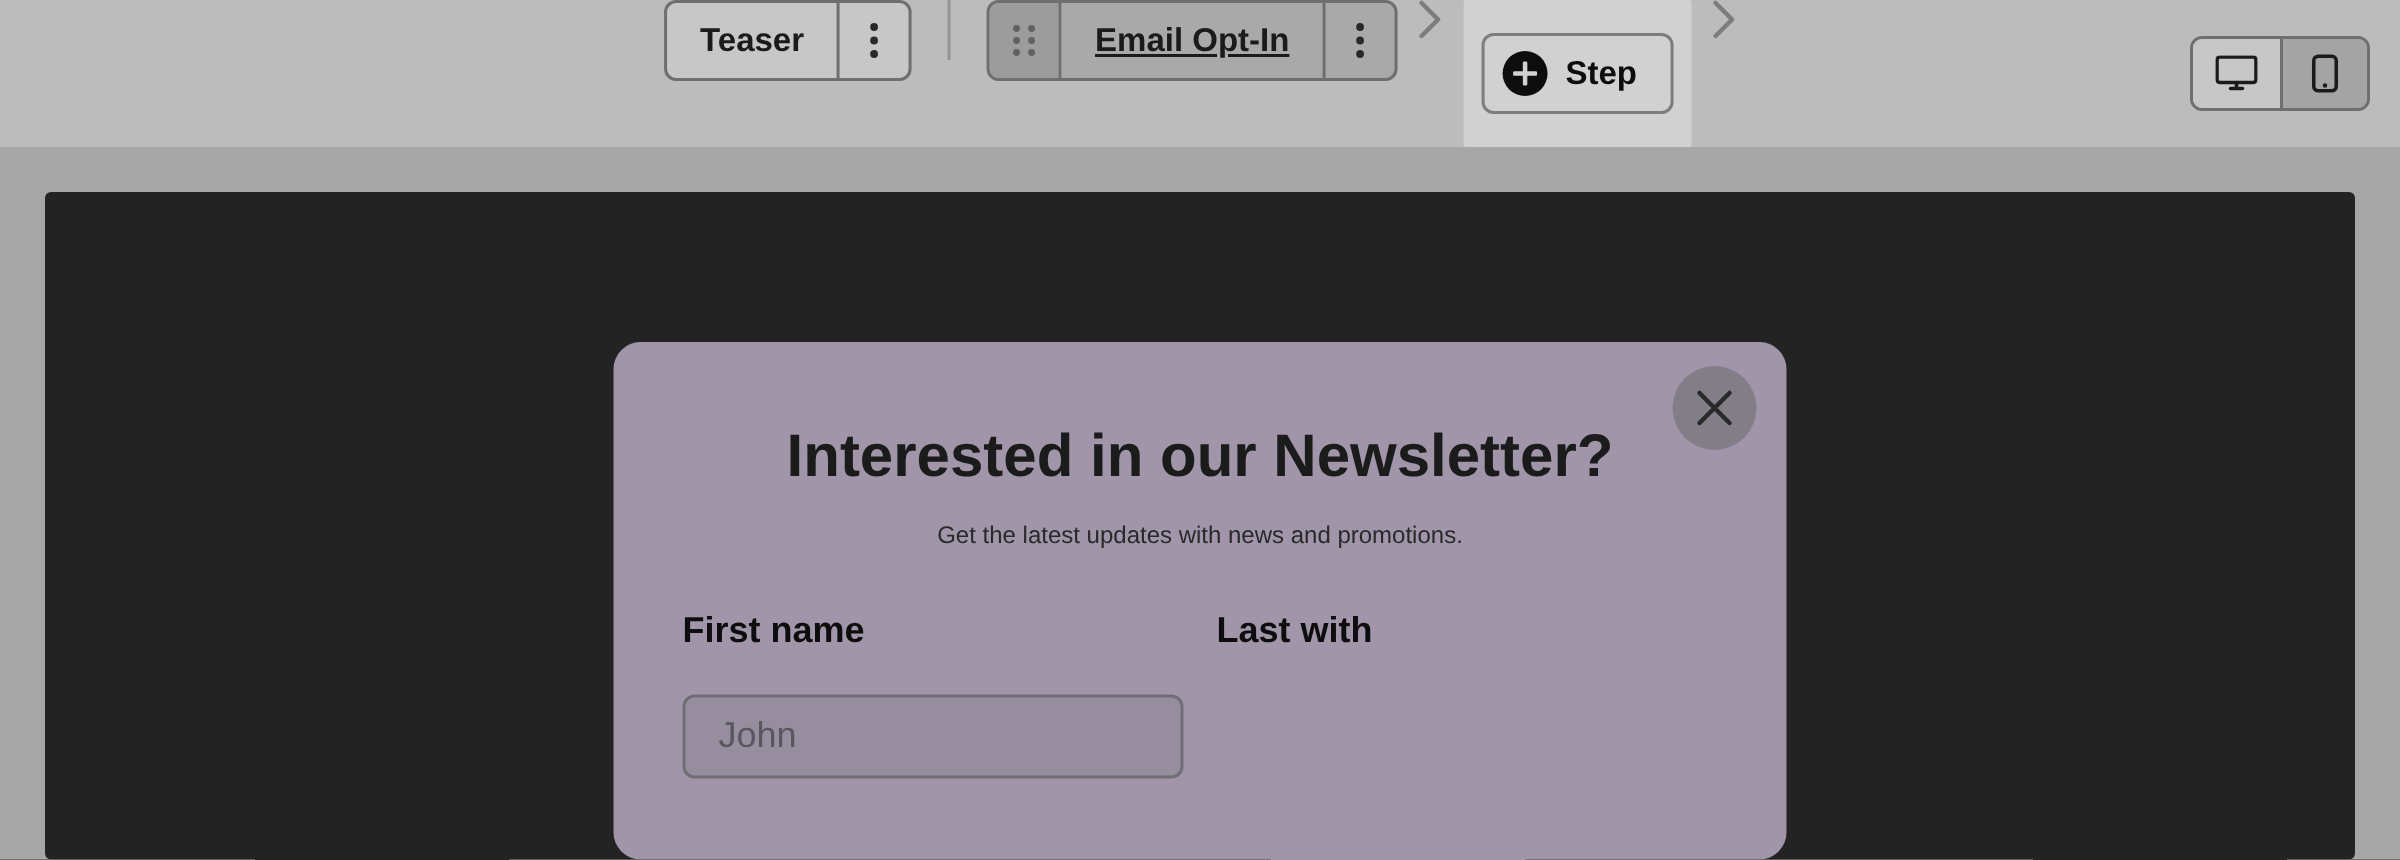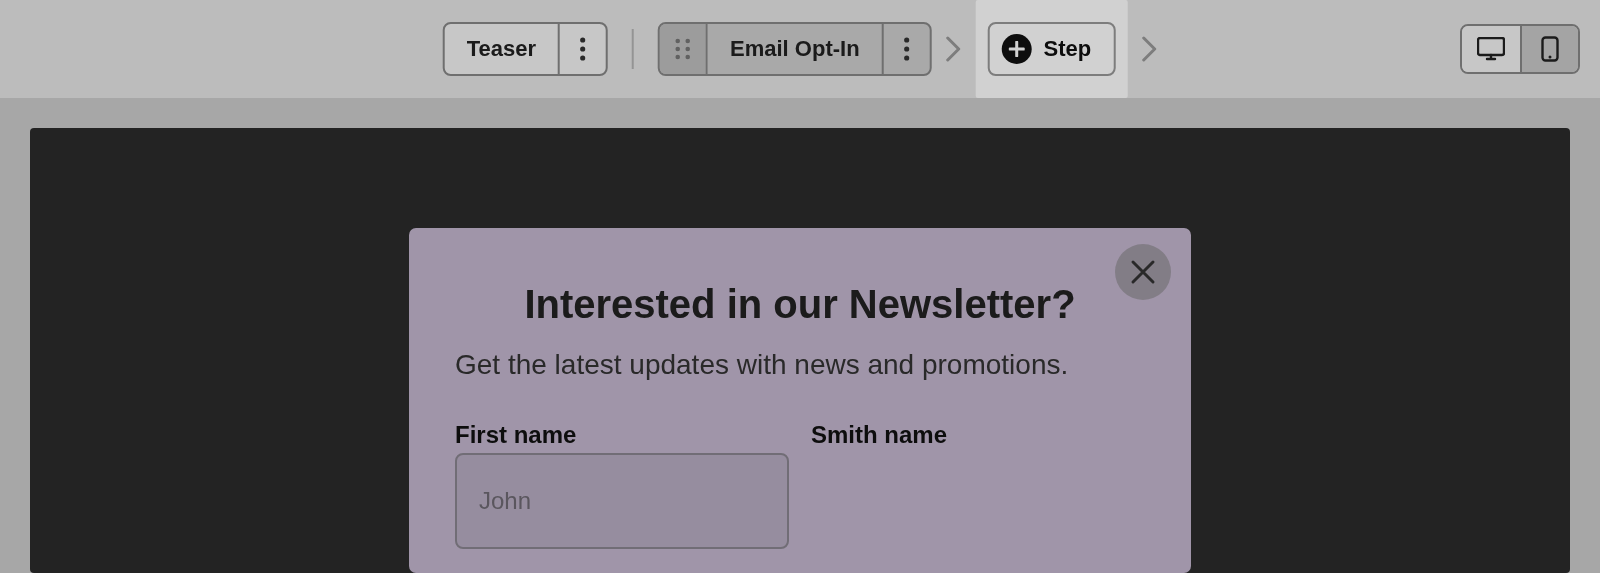--- a/index.html
+++ b/index.html
@@ -27,21 +27,21 @@
       align-items: center;
       padding: 0 20px;
       gap: 10px;
       position: relative;
     }
     .toolbar-center {
       position: absolute;
       left: 50%;
       transform: translateX(-50%);
       display: flex;
-      align-items: center;
+      align-items: flex-start;
       gap: 14px;
     }
     .toolbar-right {
       margin-left: auto;
       display: flex;
       align-items: center;
     }
 
     .pill {
       display: inline-flex;
@@ -73,20 +73,21 @@
       justify-content: center;
       width: 48px;
       border-right: 2px solid #888;
       background: #bfbfbf;
     }
     .pill.selected {
       background: #cfcfcf;
     }
     .pill.selected .pill-label {
       background: #cfcfcf;
+      text-decoration: underline;
     }
 
     .toolbar-divider {
       width: 2px;
       height: 40px;
       background: #b5b5b5;
       margin: 0 10px;
     }
     .chevron {
       color: #888;
@@ -157,21 +158,21 @@
       border-radius: 4px;
       height: 445px;
       display: flex;
       justify-content: center;
       padding-top: 100px;
       position: relative;
     }
     .popup {
       width: 782px;
       background: #c4b6cf;
-      border-radius: 7px;
+      border-radius: 18px;
       padding: 44px 46px 0 46px;
       position: relative;
     }
     .popup-close {
       position: absolute;
       top: 16px;
       right: 20px;
       width: 56px;
       height: 56px;
       border-radius: 50%;
@@ -182,43 +183,43 @@
       color: #333;
     }
     .popup-title {
       text-align: center;
       font-size: 40px;
       font-weight: 700;
       color: #222;
       margin-top: 10px;
     }
     .popup-sub {
-      text-align: left;
-      font-size: 28px;
+      text-align: center;
+      font-size: 16px;
       color: #333;
       margin-top: 22px;
     }
     .popup-form {
       display: flex;
       gap: 22px;
       margin-top: 40px;
     }
     .field {
       flex: 1;
     }
     .field-label {
       font-size: 24px;
       font-weight: 700;
       color: #111;
-      margin-bottom: 4px;
+      margin-bottom: 28px;
       display: block;
     }
     .field-input {
       width: 100%;
-      height: 96px;
+      height: 56px;
       border: 2px solid #8a8690;
       border-radius: 8px;
       background: #b8acc2;
       font-size: 24px;
       padding: 0 22px;
       color: #000000;
     }
     .field-input::placeholder {
       color: #6e6a73;
     }
@@ -318,20 +319,20 @@
           </svg>
       </div>
       <h1 class="popup-title">Interested in our Newsletter?</h1>
       <p class="popup-sub">Get the latest updates with news and promotions.</p>
       <div class="popup-form">
         <div class="field">
           <label class="field-label">First name</label>
           <input class="field-input" placeholder="John" style="">
         </div>
         <div class="field">
-          <label class="field-label">Smith name</label>
+          <label class="field-label">Last with</label>
         </div>
       </div>
     </div>
   </div>
 </div>
 
 <div class="overlay"></div>
 
 </body></html>

